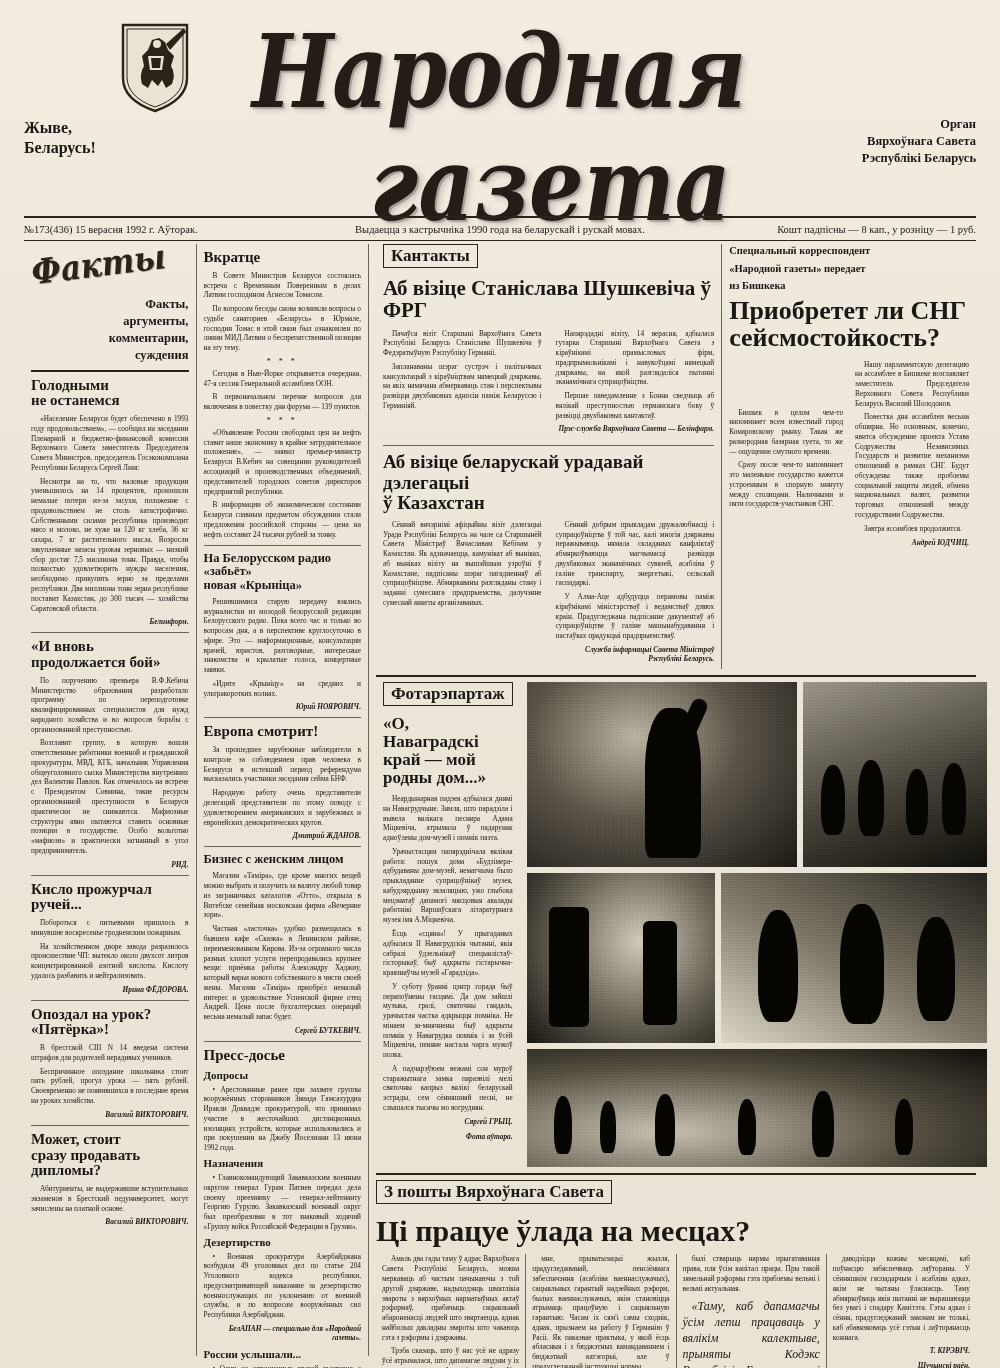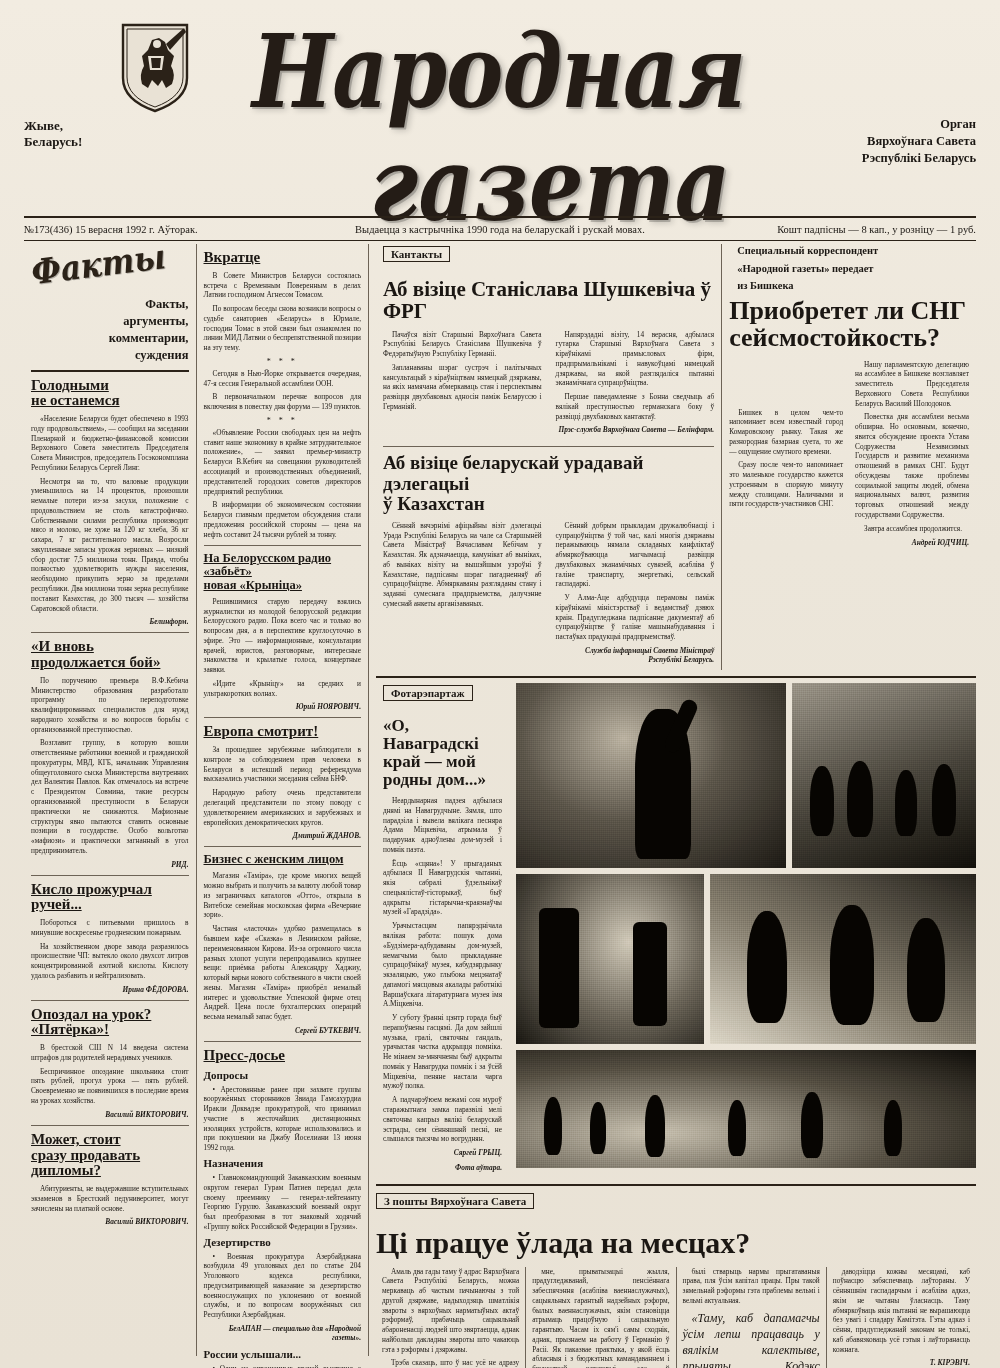--- a/index.html
+++ b/index.html
@@ -21,21 +21,21 @@
   .masthead{
     position:relative;
     height:215px;
   }
   .coat{
     position:absolute;left:118px;top:22px;width:74px;height:92px;
   }
   .coat svg{display:block}
   .zhyve{
     position:absolute;left:24px;top:118px;
-    font-size:13px;font-weight:bold;line-height:1.25;
+    font-size:16px;font-weight:bold;line-height:1.25;
     font-family:"Liberation Serif", serif;
   }
   .title-wrap{
     position:absolute;left:252px;top:24px;width:640px;height:175px;
   }
   .t1{
     font-family:"DejaVu Serif", serif;
     font-weight:bold;
     font-style:italic;
     font-size:86px;
@@ -82,30 +82,30 @@
   .col{padding:0 7px;}
   .col.c1{width:174px;border-right:1px solid #6d6356;}
   .col.c2{width:174px;border-right:1px solid #6d6356;}
   .col.c3{width:600px;display:flex;flex-direction:column;padding-right:0;}
   .hairline{border-top:1px solid #6d6356;margin:6px 0;}
   .rule2{border-top:2px solid #2b2218;margin:6px 0 5px;}
   p{margin:0 0 4px;text-align:justify;font-size:7.3px;line-height:1.34;
      text-indent:9px;hyphens:auto;}
   .nhead{
     font-family:"Liberation Serif",serif;
-    font-weight:bold;font-size:15px;line-height:1.05;margin:6px 0 5px;text-decoration:underline;
+    font-weight:bold;font-size:15px;line-height:1.05;margin:6px 0 5px;
   }
   .nhead.sm{font-size:12.5px}
   .sig{font-size:7.4px;font-style:italic;text-align:right;font-weight:bold;margin:3px 0 6px;}
   .kicker{
     font-size:11px;font-weight:bold;margin:4px 0 4px;
   }
   .boxed-kicker{
     display:inline-block;border:1px solid #2b2218;padding:1px 7px;
-    font-size:11px;font-weight:bold;margin-bottom:12px;
+    font-size:17px;font-weight:bold;margin-bottom:5px;
   }
   .stars{text-align:center;font-size:8px;letter-spacing:3px;margin:3px 0;}
   
   .fakty-logo{
     height:44px;position:relative;margin:2px 0 6px;
   }
   .fakty-logo .word{
     font-family:"DejaVu Serif",serif;font-style:italic;font-weight:bold;
     font-size:31px;color:#2b2218;
     transform:rotate(-7deg) scaleY(1.1);
@@ -121,21 +121,21 @@
   .c3col{padding:0 7px;}
   .sep{border-left:1px solid #6d6356;}
   .bighead{
     font-weight:bold;font-size:21px;line-height:1.06;margin:4px 0 7px;
   }
   .bighead.b2{font-size:19px;}
   .redhead{
     font-weight:bold;font-size:26px;line-height:1.05;margin:4px 0 8px;
     color:#1b1713;
   }
-  .corr{font-size:10.5px;font-weight:bold;line-height:1.3;margin-bottom:4px;margin-left:8px;}
+  .corr{font-size:10.5px;font-weight:bold;line-height:1.3;margin-bottom:4px;}
   .photo{
     background:#4a463f;position:relative;overflow:hidden;
     filter:contrast(1.05);
   }
   .ph-a{background:
       radial-gradient(ellipse at 40% 30%, #b8b0a0 0%, #5d574c 45%, #211e19 100%);}
   .ph-b{background:
       linear-gradient(160deg,#9a9488 0%,#4a463d 55%,#16140f 100%);}
   .ph-c{background:
       radial-gradient(circle at 60% 40%, #cdc6b6 0%, #6d675b 50%, #1c1a15 100%);}
@@ -375,22 +375,22 @@
       <div class="rule2"></div>
 
       <div class="c3row" style="flex:0 0 auto;">
         <div class="c3col" style="width:140px;">
           <div class="boxed-kicker">Фотарэпартаж</div>
           <div class="bighead b2" style="white-space:pre-line;font-size:17px">«О,
 Наваградскі
 край — мой
 родны дом...»</div>
           <p>Неардынарная падзея адбылася днямі на Навагрудчыне. Зямля, што парадзіла і вывела вялікага песняра Адама Міцкевіча, атрымала ў падарунак адноўлены дом-музей і помнік паэта.</p>
+          <p>Урачыстасцям папярэднічала вялікая работа: пошук дома «Будзімера-адбудаваны дом-музей, немагчыма было прыкладанне супрацоўнікаў музея, кабудзярдынку экзаляцыю, ужо глыбока мецэнатаў дапамогі мясцовыя акалады работнікі Варшаўскага літаратурнага музея імя А.Міцкевіча.</p>
           <p>Ёсць «сцяна»! У прыгаданых адбылася ІІ Навагрудскія чытанні, якія сабралі ўдзельнікаў спецыялістаў-гісторыкаў, быў адкрыты гістарычна-краязнаўчы музей «Гарадзіда».</p>
-          <p>Урачыстасцям папярэднічала вялікая работа: пошук дома «Будзімера-адбудаваны дом-музей, немагчыма было прыкладанне супрацоўнікаў музея, кабудзярдынку экзаляцыю, ужо глыбока мецэнатаў дапамогі мясцовыя акалады работнікі Варшаўскага літаратурнага музея імя А.Міцкевіча.</p>
           <p>У суботу ўранні цэнтр горада быў перапоўнены гасцямі. Да дом зайшлі музыка, гралі, святочны гандаль, урачыстая частка адкрыцця помніка. Не мінаем за-мнячнены быў адкрыты помнік у Навагрудка помнік і за ўсёй Міцкевіча, пеняне настала чарга мужоў полка.</p>
           <p>А падчарэўюем вежамі сон муроў старажытнага замка паразвілі мелі святочны капрыз вялікі беларускай эстрады, сем сённяшняй песні, не слышался тысячы мо вогруднян.</p>
           <div class="sig">Сяргей ГРЫЦ.</div>
           <div class="sig">Фота аўтара.</div>
         </div>
 
         <div class="c3col" style="width:460px;padding-right:0">
           <div style="display:flex;gap:6px;">
             <div class="photo ph-a" style="width:270px;height:185px;">
               <div class="grain"></div>

